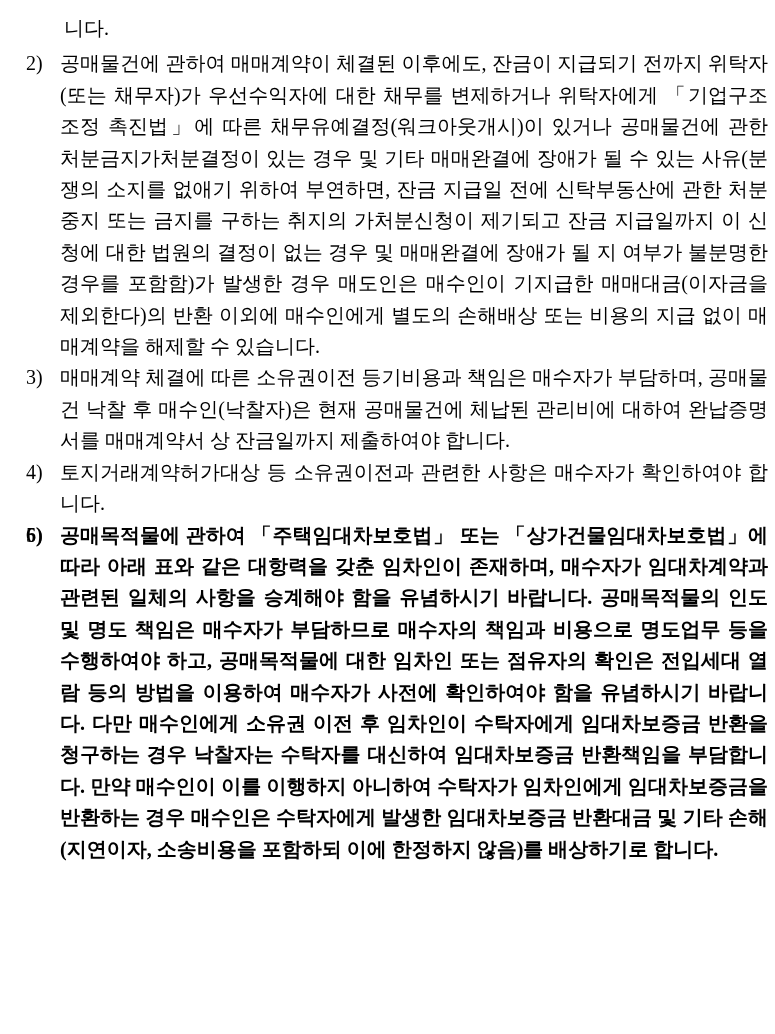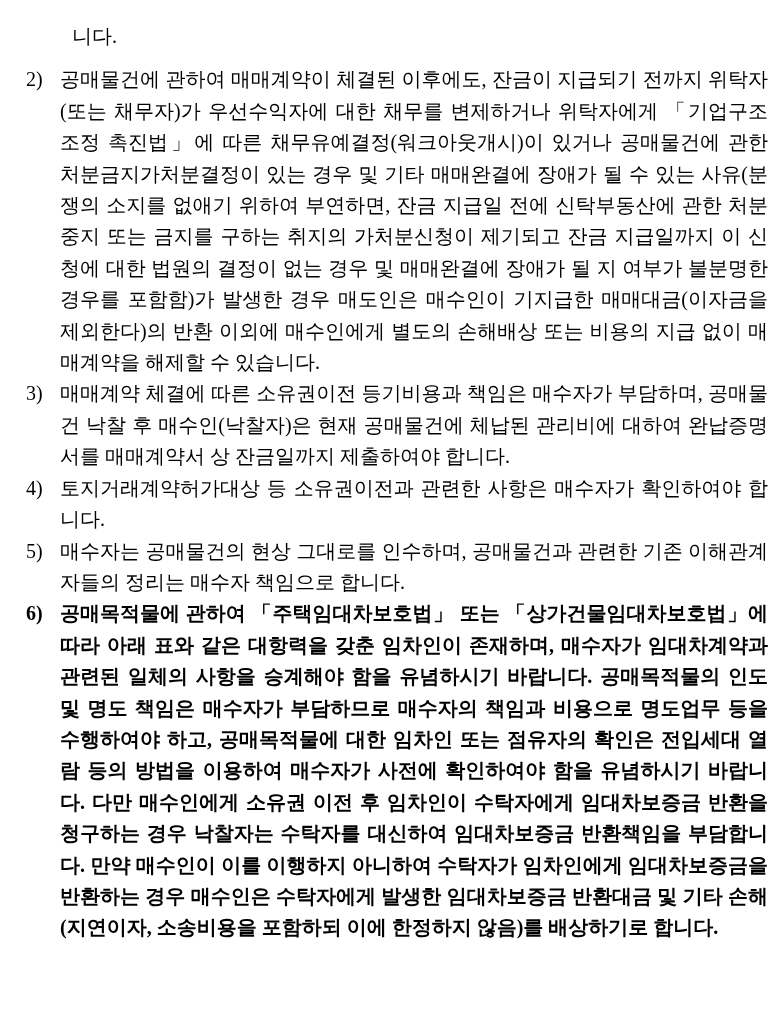--- a/index.html
+++ b/index.html
@@ -29,21 +29,21 @@
     padding-left: 34px;
   }
   .item .num {
     position: absolute;
     left: 0;
     top: 0;
     white-space: nowrap;
   }
   .cont {
     padding-left: 34px;
-    margin: 12px;
+    margin: 4px;
   }
   .bold {
     font-weight: 700;
   }
 </style>
 </head>
 <body>
 
 <div class="page">
 
@@ -59,21 +59,20 @@
     <span>매매계약 체결에 따른 소유권이전 등기비용과 책임은 매수자가 부담하며, 공매물건 낙찰 후 매수인(낙찰자)은 현재 공매물건에 체납된 관리비에 대하여 완납증명서를 매매계약서 상 잔금일까지 제출하여야 합니다.</span>
   </div>
 
   <div class="item">
     <span class="num">4)</span>
     <span>토지거래계약허가대상 등 소유권이전과 관련한 사항은 매수자가 확인하여야 합니다.</span>
   </div>
 
   <div class="item">
     <span class="num">5)</span>
-    <span>매수자는 공매물건의 현상 그대로를 인수하며, 공매물건과 관련한 기존 이해관계자들의 정리는 매수자 책임으로 합니다.</span>
   </div>
 
   <div class="item bold">
     <span class="num">6)</span>
     <span>공매목적물에 관하여 「주택임대차보호법」 또는 「상가건물임대차보호법」에 따라 아래 표와 같은 대항력을 갖춘 임차인이 존재하며, 매수자가 임대차계약과 관련된 일체의 사항을 승계해야 함을 유념하시기 바랍니다. 공매목적물의 인도 및 명도 책임은 매수자가 부담하므로 매수자의 책임과 비용으로 명도업무 등을 수행하여야 하고, 공매목적물에 대한 임차인 또는 점유자의 확인은 전입세대 열람 등의 방법을 이용하여 매수자가 사전에 확인하여야 함을 유념하시기 바랍니다. 다만 매수인에게 소유권 이전 후 임차인이 수탁자에게 임대차보증금 반환을 청구하는 경우 낙찰자는 수탁자를 대신하여 임대차보증금 반환책임을 부담합니다. 만약 매수인이 이를 이행하지 아니하여 수탁자가 임차인에게 임대차보증금을 반환하는 경우 매수인은 수탁자에게 발생한 임대차보증금 반환대금 및 기타 손해(지연이자, 소송비용을 포함하되 이에 한정하지 않음)를 배상하기로 합니다.</span>
   </div>
 
 </div>
 
 </body></html>

